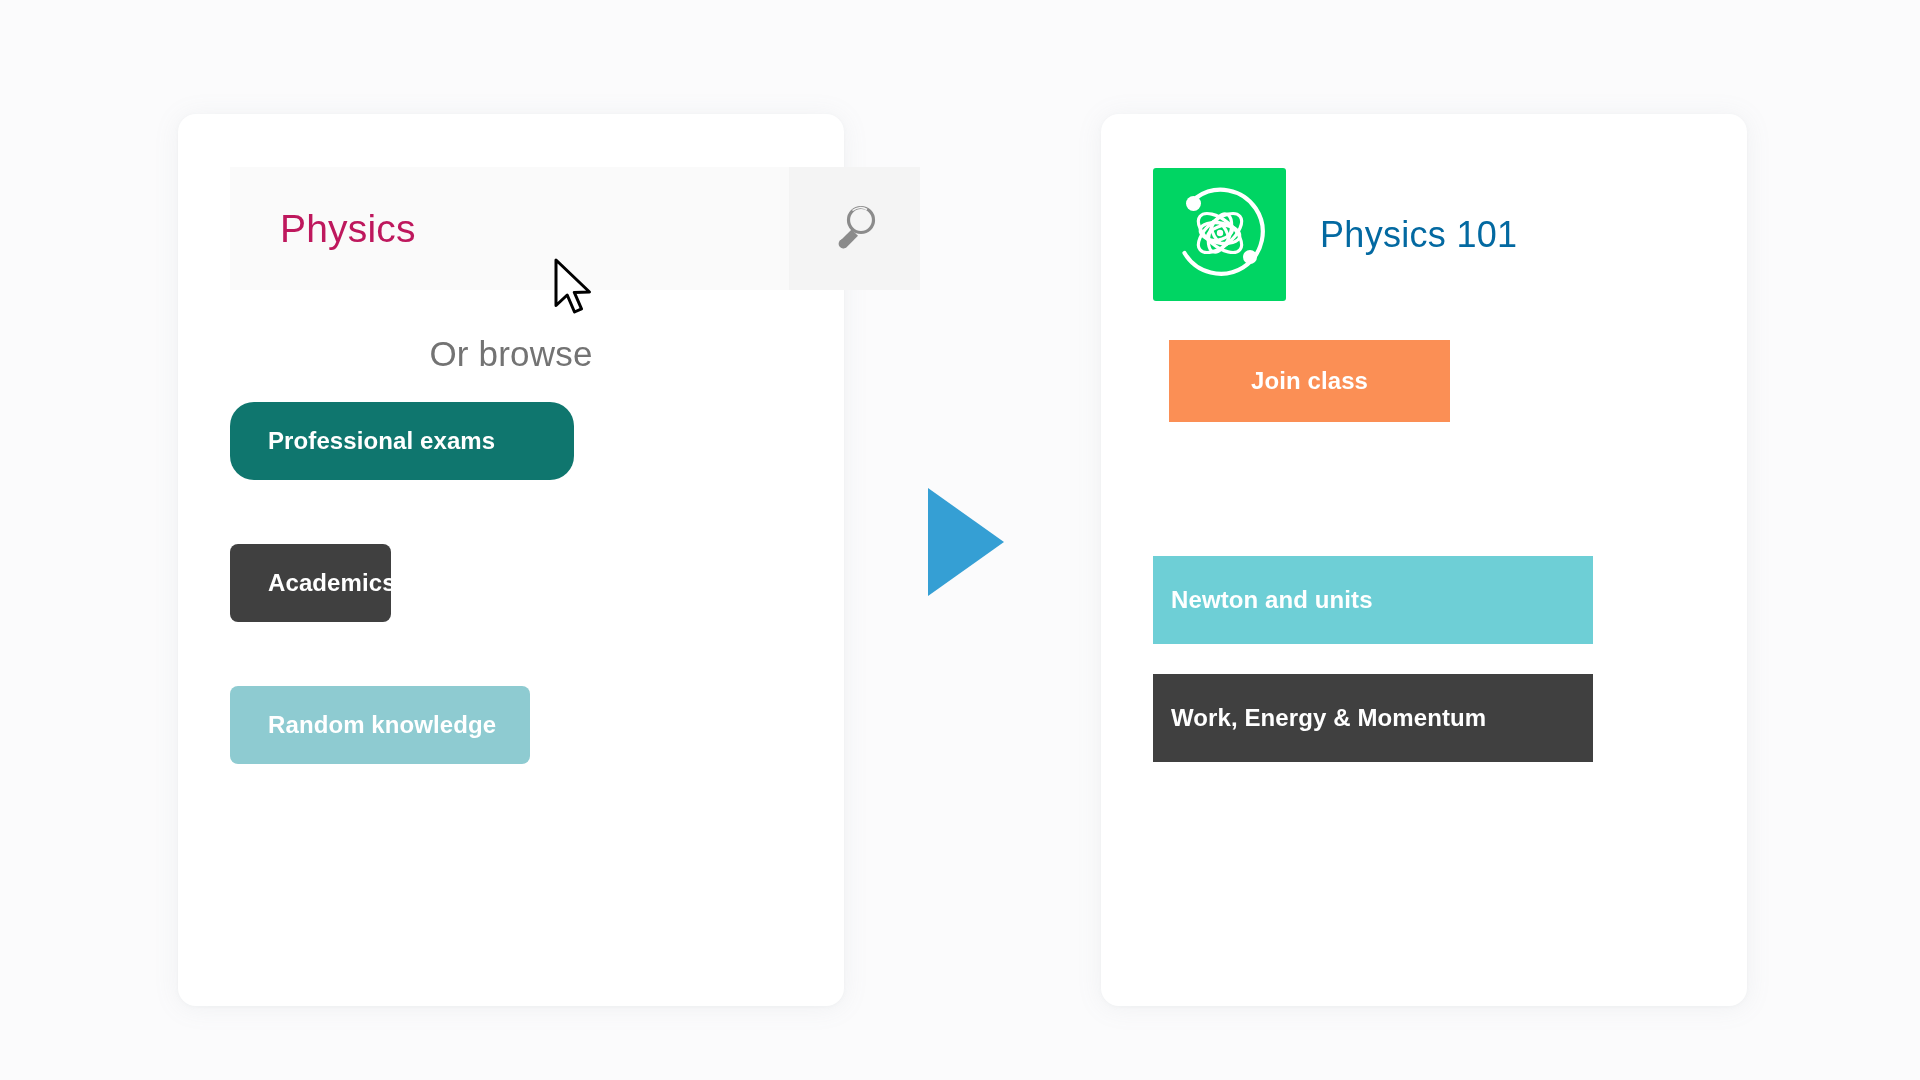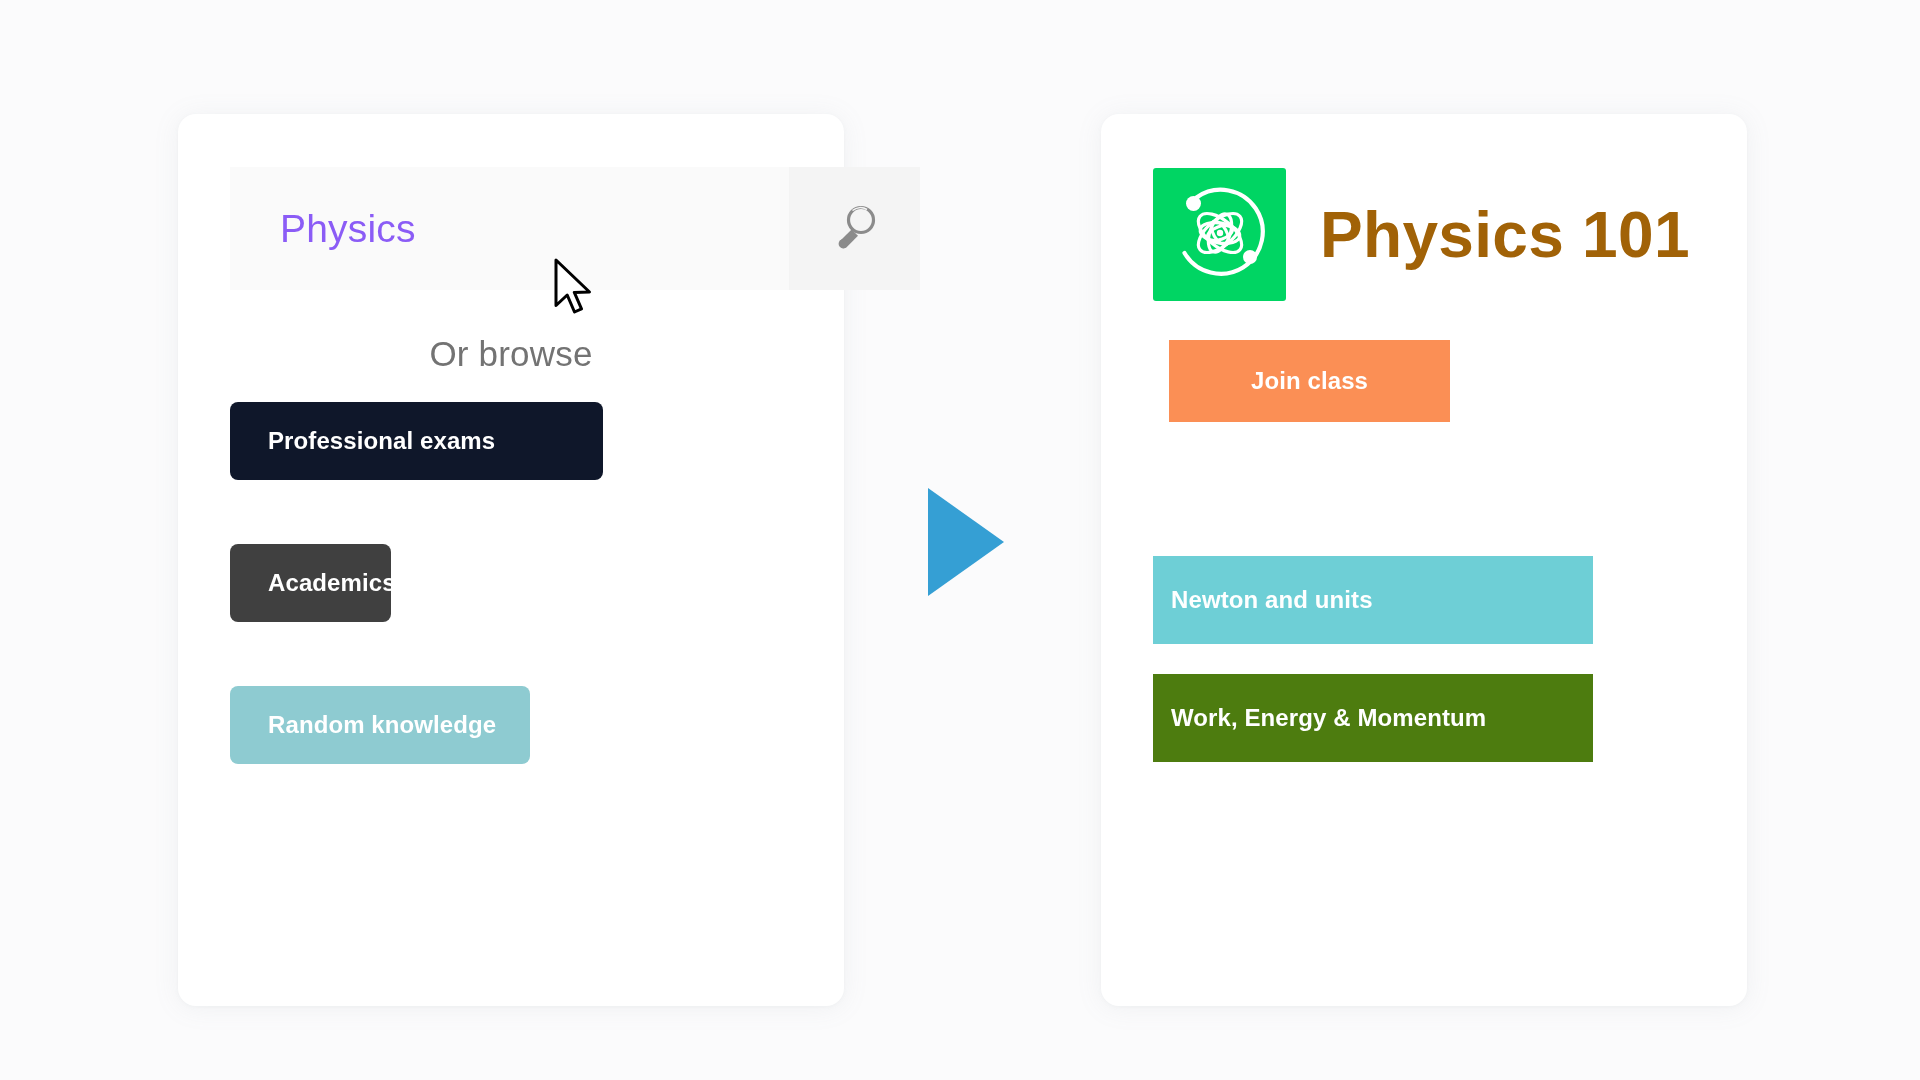--- a/index.html
+++ b/index.html
@@ -53,21 +53,21 @@
     display: flex;
     align-items: stretch;
   }
   .search-input {
     flex: 1 1 auto;
     background: #fafafa;
     border: none;
     outline: none;
     font-family: "Liberation Sans", sans-serif;
     font-size: 39px;
-    color: #8b5cf6;
+    color: #be185d;
     padding: 0 0 0 50px;
     letter-spacing: 0.2px;
   }
   .search-input::placeholder { color: #c2c6ca; }
 
   .search-button {
     flex: 0 0 auto;
     width: 131px;
     background: #f4f4f4;
     border: none;
@@ -125,23 +125,23 @@
   }
   .class-logo {
     width: 133px;
     height: 133px;
     border-radius: 3px;
     display: flex;
     align-items: center;
     justify-content: center;
   }
   .class-title {
-    font-size: 64px;
-    color: #a16207;
-    font-weight: 700;
+    font-size: 36px;
+    color: #0369a1;
+    font-weight: 400;
     letter-spacing: 0.3px;
     white-space: nowrap;
   }
 
   
   .join-button {
     position: absolute;
     left: 68px;
     top: 226px;
     width: 281px;
@@ -224,21 +224,21 @@
             <path d="M24.6 30.4 L13.2 41.8 a4.6 4.6 0 0 0 6.4 6.4 L31 36.8 Z" fill="#8b8b8b"></path>
             <circle cx="16.2" cy="44.8" r="4.6" fill="#8b8b8b"></circle>
           </svg>
         </span>
       </button>
     </div>
 
     <div class="or-browse">Or browse</div>
 
     <div class="browse-list">
-      <button class="browse-btn" style="background: #0f172a; width: 373px;">
+      <button class="browse-btn" style="background: #0f766e; width: 344px; border-radius: 24px;">
         <span>Professional exams</span>
       </button>
       <button class="browse-btn" style="background: #404040; width: 161px;">
         <span>Academics</span>
       </button>
       <button class="browse-btn" style="background: rgb(142, 203, 209); width: 300px;">
         <span>Random knowledge</span>
       </button>
     </div>
   </div>
@@ -278,21 +278,21 @@
     <button class="join-button" style="background: rgb(251, 143, 85);">
       <span>Join class</span>
     </button>
 
     <div class="decks-heading">Decks</div>
 
     <div class="decks-list">
       <button class="deck-item" style="background: rgb(110, 207, 214);">
         <span>Newton and units</span>
       </button>
-      <button class="deck-item" style="background: #4d7c0f; align-items: center;">
+      <button class="deck-item" style="background: #404040; align-items: center;">
         <span>Work, Energy &amp; Momentum</span>
       </button>
     </div>
   </div>
 
   <div id="mouse-cursor" style="left: 553px; top: 258px;">
     <svg width="46" height="62" viewBox="0 0 46 62" aria-hidden="true">
       <path d="M3 2 L3 47.5 L14.2 37 L21.5 54 L28.5 50.8 L21.3 34.4 L36.5 34 Z" fill="#ffffff" stroke="#000000" stroke-width="3" stroke-linejoin="round"></path>
     </svg>
   </div>

